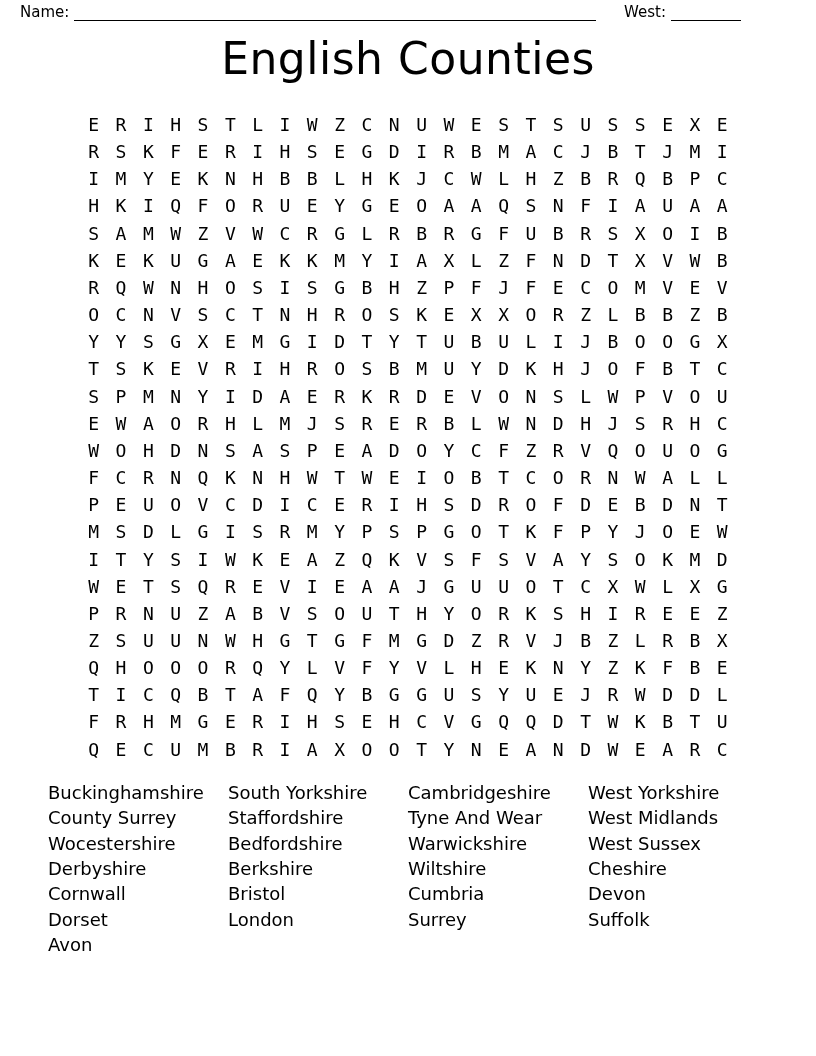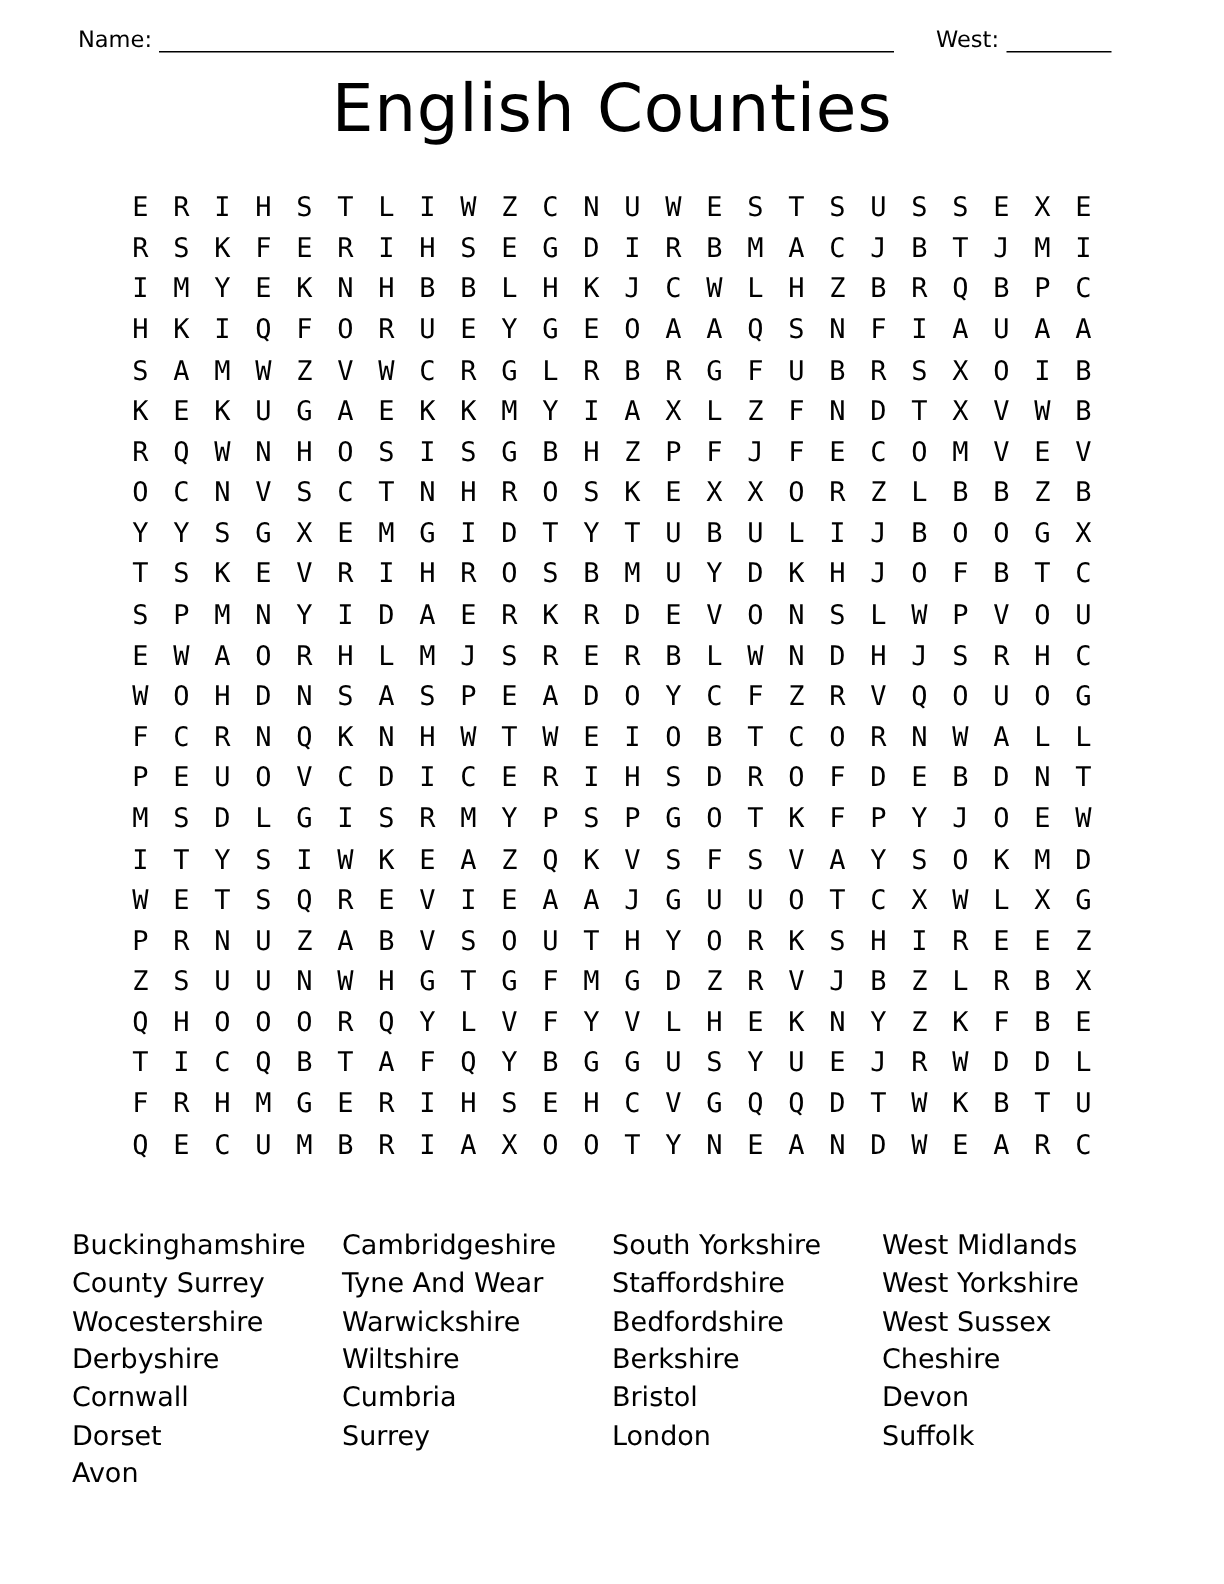--- a/index.html
+++ b/index.html
@@ -5,43 +5,43 @@
   * { box-sizing: border-box; }
   html, body { margin: 0; padding: 0; }
   body {
     width: 816px; height: 1056px;
     background: #ffffff; color: #000000;
     font-family: "DejaVu Sans", "Liberation Sans", sans-serif;
     position: relative; overflow: hidden;
   }
   .header-row {
     display: flex; align-items: flex-end;
-    padding: 3px 75px 0 52px;
-    font-size: 15px; height: 35px;
+    padding: 3px 75px 0 20px;
+    font-size: 15px; height: 21px;
   }
   .hdr-label { white-space: nowrap; line-height: 17px; }
   .fill-line { border-bottom: 1px solid #000; height: 15px; }
   .name-line { flex: 1; margin-left: 5px; margin-right: 28px; }
   .date-line { width: 70px; margin-left: 5px; }
   .page-title {
     margin: 12px 0 0 0;
     text-align: center;
     font-size: 44px; line-height: 52px;
     font-weight: 400;
     letter-spacing: 0.5px;
   }
   .ws-grid { margin: 26px auto 0 auto; width: 656px; }
   .grid-row { display: flex; height: 27.17px; }
   .grid-cell {
     width: 27.333px; text-align: center;
     font-family: "DejaVu Sans Mono", "Liberation Mono", monospace;
     font-size: 18px; line-height: 27.17px;
   }
   .word-list { display: flex; padding-left: 48px; margin-top: 17px; }
-  .word-col { width: 180px; margin-top: 24px; }
+  .word-col { width: 180px; }
   .word-item { font-size: 18px; line-height: 25.4px; white-space: nowrap; }
 </style>
 </head>
 <body>
 
 <div>
 
   <div class="header-row">
     <span class="hdr-label">Name:</span>
     <span class="fill-line name-line"></span>
@@ -682,38 +682,38 @@
     <div class="word-col">
         <div class="word-item">Buckinghamshire</div>
         <div class="word-item">County Surrey</div>
         <div class="word-item">Wocestershire</div>
         <div class="word-item">Derbyshire</div>
         <div class="word-item">Cornwall</div>
         <div class="word-item">Dorset</div>
         <div class="word-item">Avon</div>
       </div>
     <div class="word-col">
+        <div class="word-item">South Yorkshire</div>
+        <div class="word-item">Staffordshire</div>
+        <div class="word-item">Bedfordshire</div>
+        <div class="word-item">Berkshire</div>
+        <div class="word-item">Bristol</div>
+        <div class="word-item">London</div>
+      </div>
+    <div class="word-col">
         <div class="word-item">Cambridgeshire</div>
         <div class="word-item">Tyne And Wear</div>
         <div class="word-item">Warwickshire</div>
         <div class="word-item">Wiltshire</div>
         <div class="word-item">Cumbria</div>
         <div class="word-item">Surrey</div>
       </div>
     <div class="word-col">
-        <div class="word-item">South Yorkshire</div>
-        <div class="word-item">Staffordshire</div>
-        <div class="word-item">Bedfordshire</div>
-        <div class="word-item">Berkshire</div>
-        <div class="word-item">Bristol</div>
-        <div class="word-item">London</div>
-      </div>
-    <div class="word-col">
+        <div class="word-item">West Yorkshire</div>
         <div class="word-item">West Midlands</div>
-        <div class="word-item">West Yorkshire</div>
         <div class="word-item">West Sussex</div>
         <div class="word-item">Cheshire</div>
         <div class="word-item">Devon</div>
         <div class="word-item">Suffolk</div>
       </div>
   </div>
 
 </div>
 
 </body></html>

